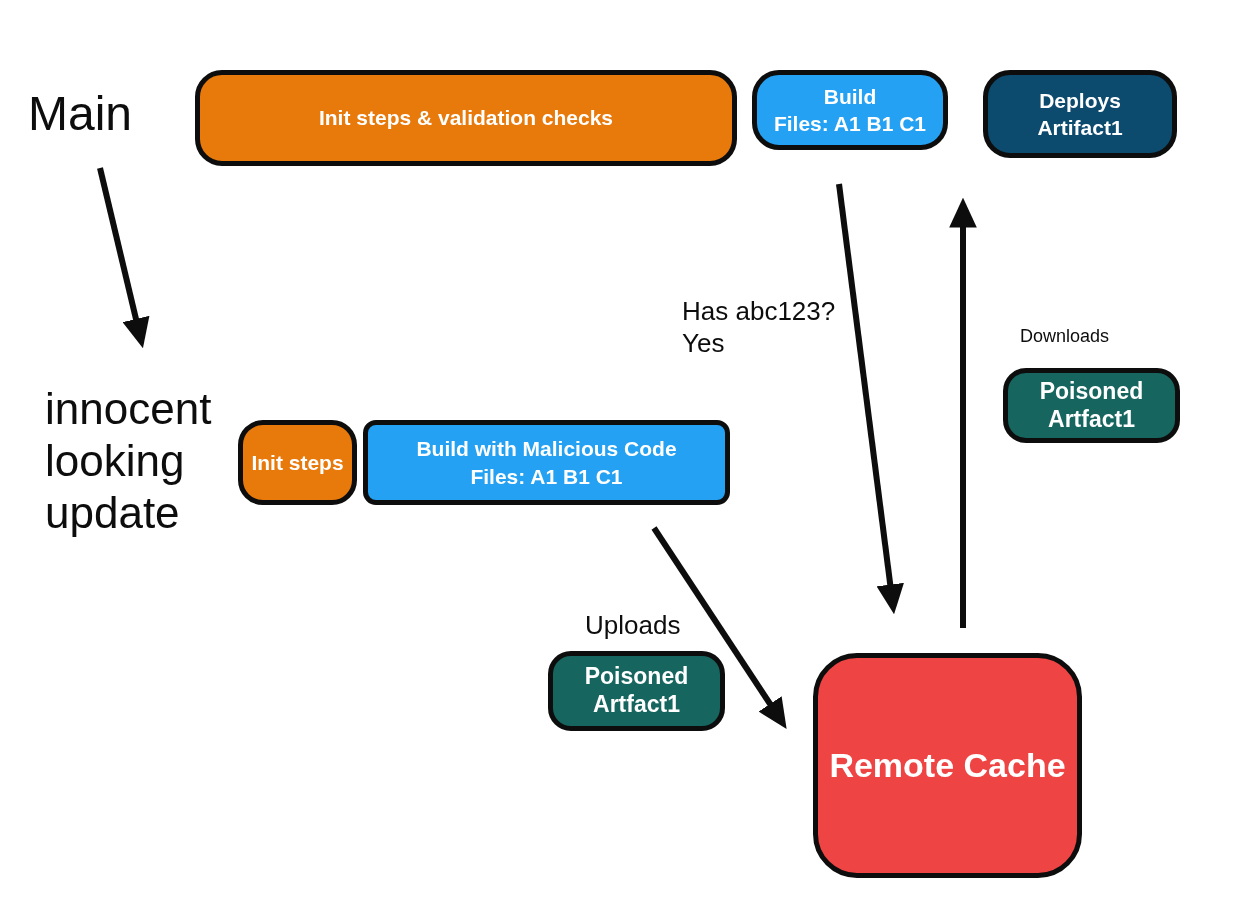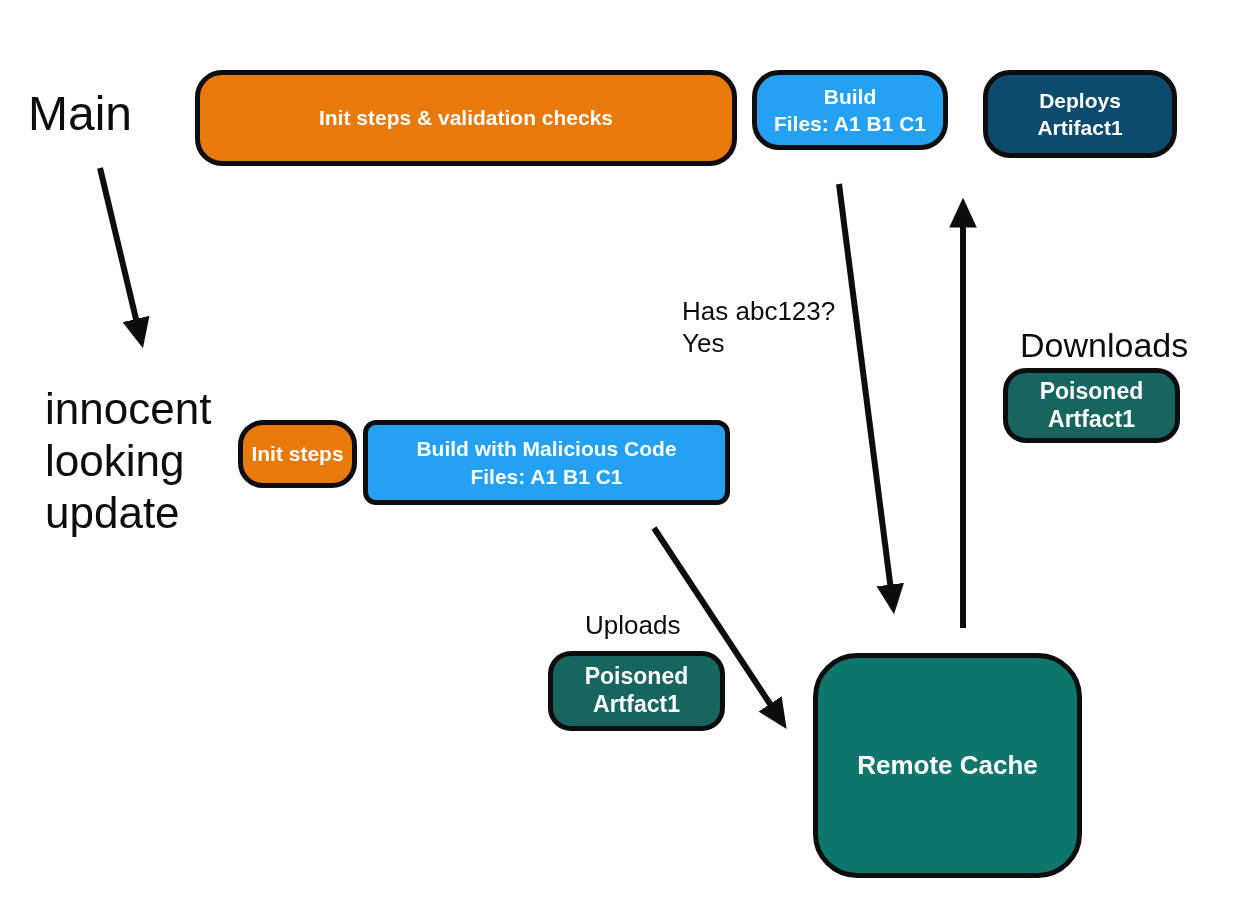--- a/index.html
+++ b/index.html
@@ -61,33 +61,33 @@
 update</div>
 
   <div class="node" style="left: 195px; top: 70px; width: 542px; height: 96px; border-radius: 27px; font-size: 21px; background: rgb(232, 121, 11);">Init steps &amp; validation checks</div>
 
   <div class="node" style="left: 752px; top: 70px; width: 196px; height: 80px; border-radius: 27px; font-size: 21px; background: rgb(36, 161, 242);">Build
 Files: A1 B1 C1</div>
 
   <div class="node" style="left: 983px; top: 70px; width: 194px; height: 88px; border-radius: 27px; font-size: 21px; background: #0c4a6e;">Deploys
 Artifact1</div>
 
-  <div class="node" style="left: 238px; top: 420px; width: 119px; height: 68px; border-radius: 25px; font-size: 21px; background: rgb(232, 121, 11);">Init steps</div>
+  <div class="node" style="left: 238px; top: 420px; width: 119px; height: 85px; border-radius: 25px; font-size: 21px; background: rgb(232, 121, 11);">Init steps</div>
 
   <div class="node" style="left: 363px; top: 420px; width: 367px; height: 85px; border-radius: 13px; font-size: 21px; background: rgb(36, 161, 242);">Build with Malicious Code
 Files: A1 B1 C1</div>
 
   <div class="freetext" style="left:682px; top:296px; font-size:26px; line-height:1.22;">Has abc123?
 Yes</div>
 
-  <div class="freetext" style="left:1020px; top:326px; font-size:34px;">Downloads</div>
+  <div class="freetext" style="left:1020px; top:326px; font-size:18px;">Downloads</div>
 
   <div class="freetext" style="left:585px; top:610px; font-size:26px;">Uploads</div>
 
   <div class="node" style="left: 1003px; top: 368px; width: 177px; height: 75px; border-radius: 23px; font-size: 23px; line-height: 1.2; background: rgb(22, 101, 95);">Poisoned
 Artfact1</div>
 
   <div class="node" style="left: 548px; top: 651px; width: 177px; height: 80px; border-radius: 23px; font-size: 23px; line-height: 1.2; background: rgb(22, 101, 95);">Poisoned
 Artfact1</div>
 
-  <div class="node" style="left: 813px; top: 653px; width: 269px; height: 225px; border-radius: 44px; font-size: 26px; background: #0f766e;">Remote Cache</div>
+  <div class="node" style="left: 813px; top: 653px; width: 269px; height: 225px; border-radius: 44px; font-size: 34px; background: #ef4444;">Remote Cache</div>
 
 </div>
 
 </body></html>

